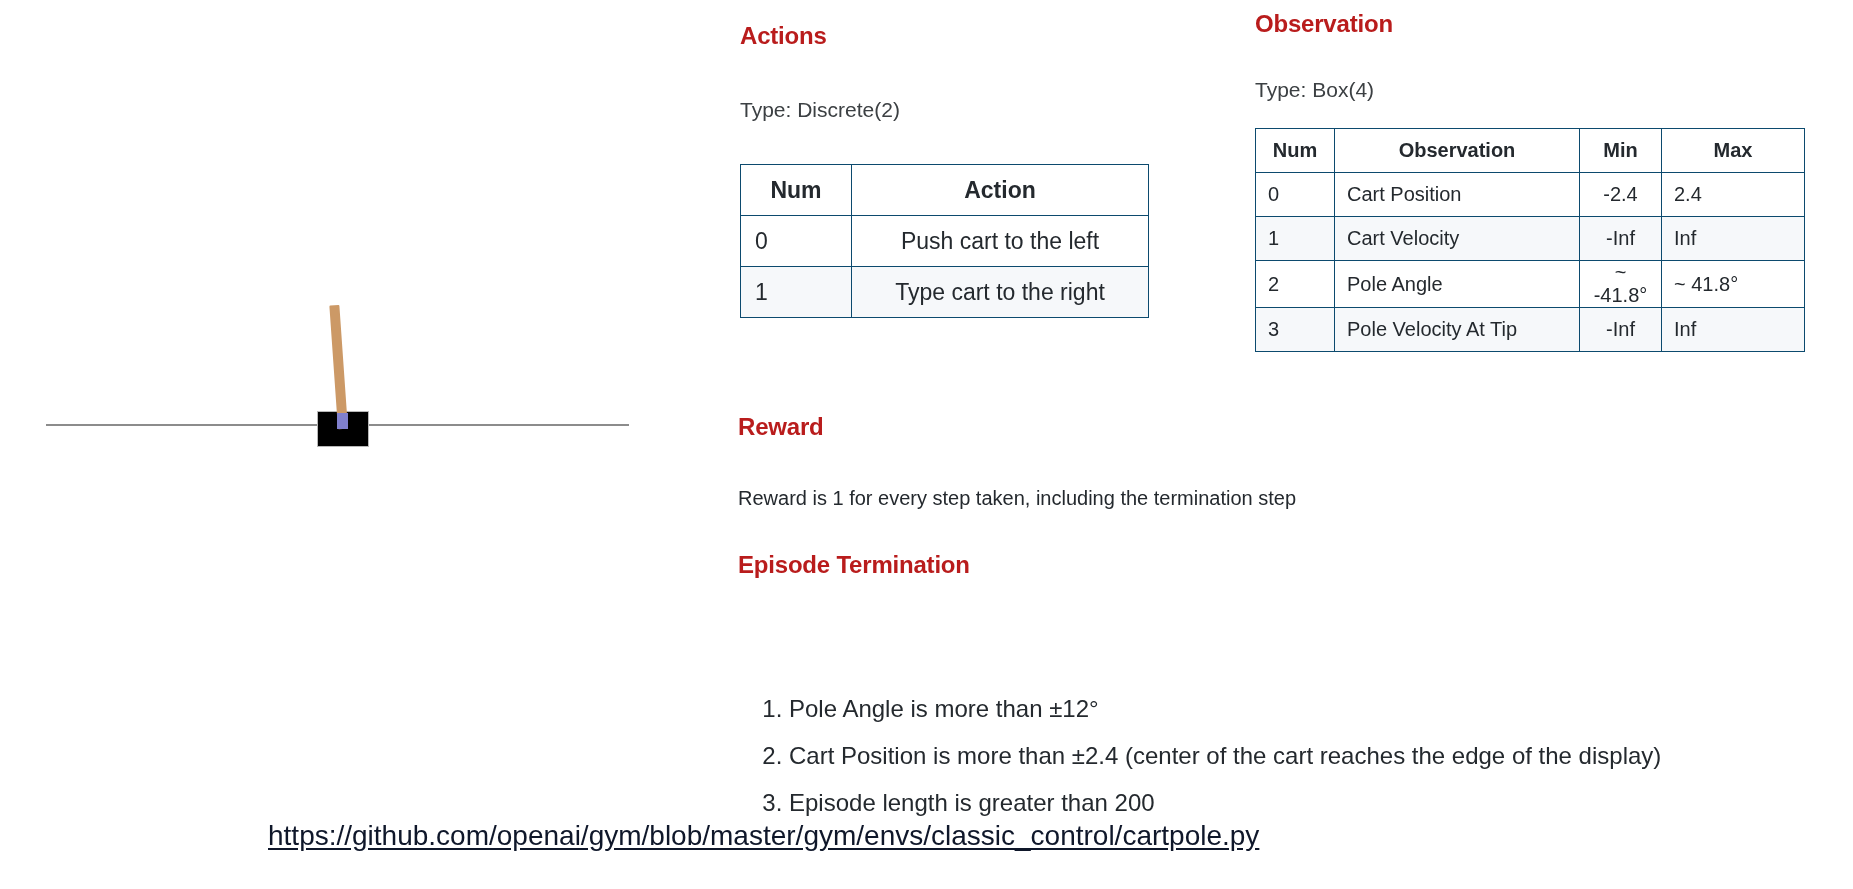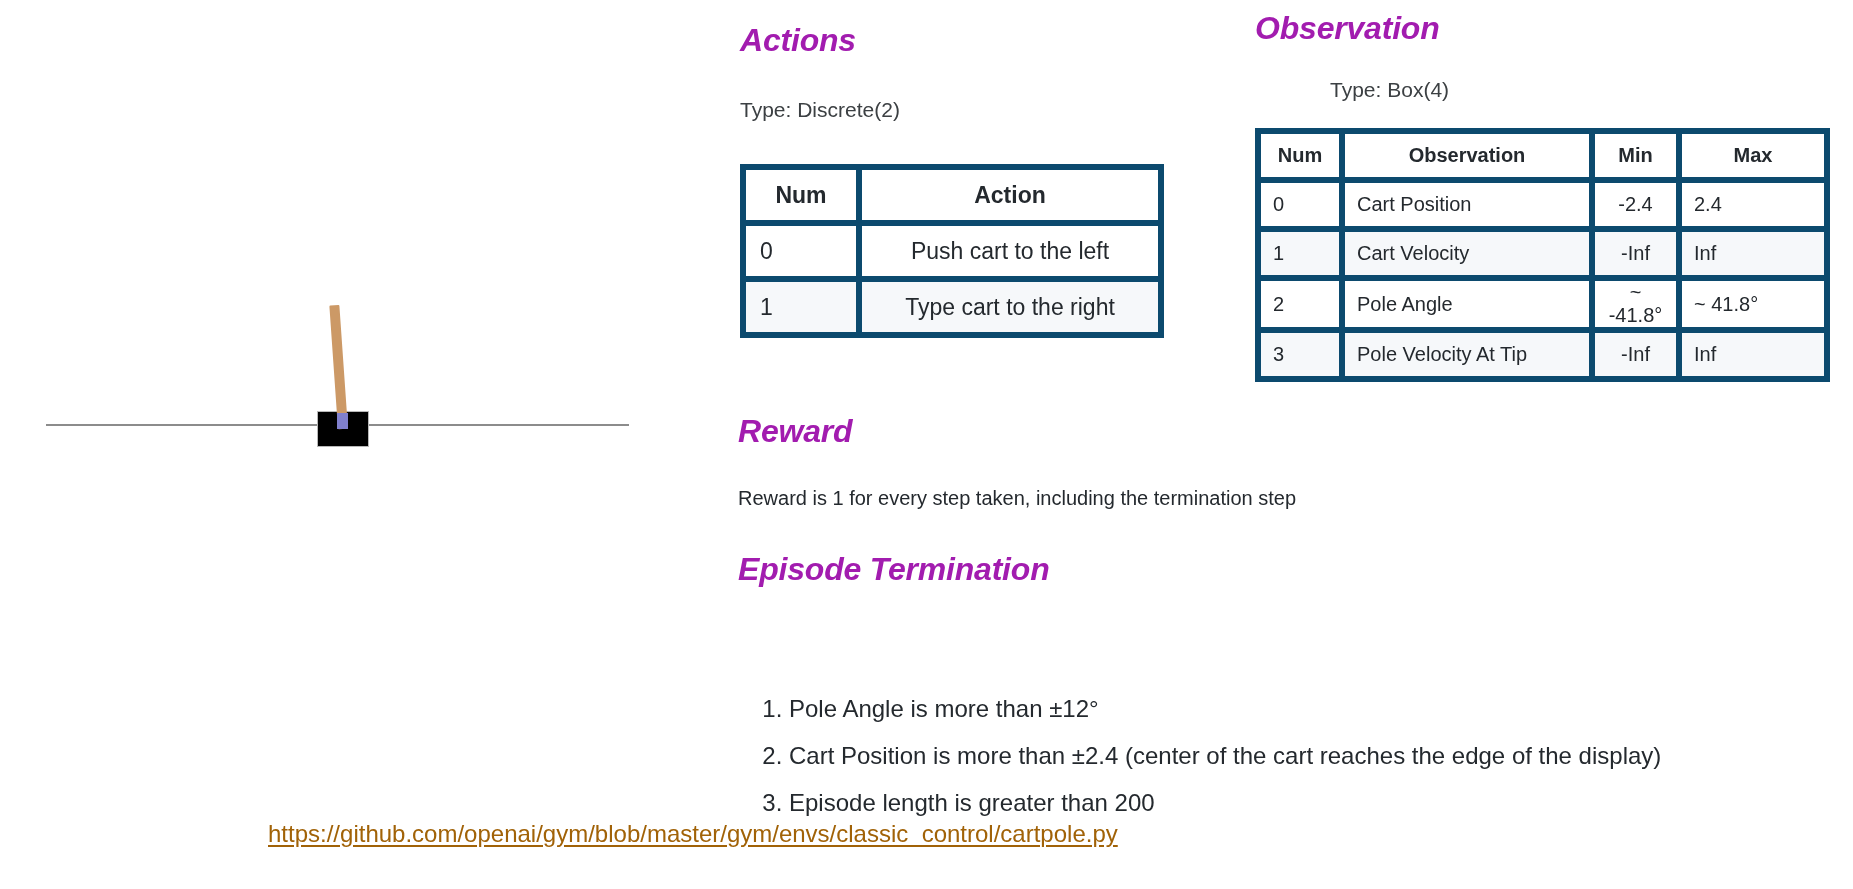--- a/index.html
+++ b/index.html
@@ -58,57 +58,56 @@
     position: absolute;
     left: 337px;
     top: 413px;
     width: 11px;
     height: 16px;
     background: #8080cd;
   }
 
   
   .doc-heading {
-    font-size: 32px;
+    font-size: 24px;
     font-weight: bold;
-    color: #a21caf;
+    color: #b91c1c;
     letter-spacing: -0.2px;
     white-space: nowrap;
-    font-style: italic;
   }
   .doc-subtext {
     font-size: 21px;
     font-weight: normal;
     color: #3c4043;
     white-space: nowrap;
   }
   .doc-paragraph {
     font-size: 20px;
     font-weight: normal;
     color: #24292e;
     white-space: nowrap;
   }
 
   #actions-section { position: absolute; left: 740px; top: 22px; }
   #actions-type    { position: absolute; left: 740px; top: 98px; }
   #observation-section { position: absolute; left: 1255px; top: 10px; }
-  #observation-type    { position: absolute; left: 1330px; top: 78px; }
+  #observation-type    { position: absolute; left: 1255px; top: 78px; }
   #reward-section  { position: absolute; left: 738px; top: 413px; }
   #reward-text     { position: absolute; left: 738px; top: 487px; }
   #termination-section { position: absolute; left: 738px; top: 551px; }
 
   
   table.doc-table {
     position: absolute;
     border-collapse: collapse;
     background: #ffffff;
   }
   table.doc-table td,
   table.doc-table th {
-    border: 6px solid #0c4a6e;
+    border: 1px solid #0c4a6e;
     font-weight: normal;
     color: #24292e;
     background: #ffffff;
   }
   table.doc-table tr.striped td {
     background: #f6f8fa;
   }
 
   
   #actions-table { left: 740px; top: 164px; }
@@ -149,22 +148,22 @@
     color: #24292e;
     line-height: 47px;
     white-space: nowrap;
   }
 
   
   #source-link {
     position: absolute;
     left: 268px;
     top: 820px;
-    font-size: 24px;
-    color: #a16207;
+    font-size: 28px;
+    color: #0f172a;
     text-decoration: underline;
     text-underline-offset: 3px;
     white-space: nowrap;
     cursor: pointer;
   }
 </style>
 </head>
 <body>
 
 <div id="cartpole-figure">

